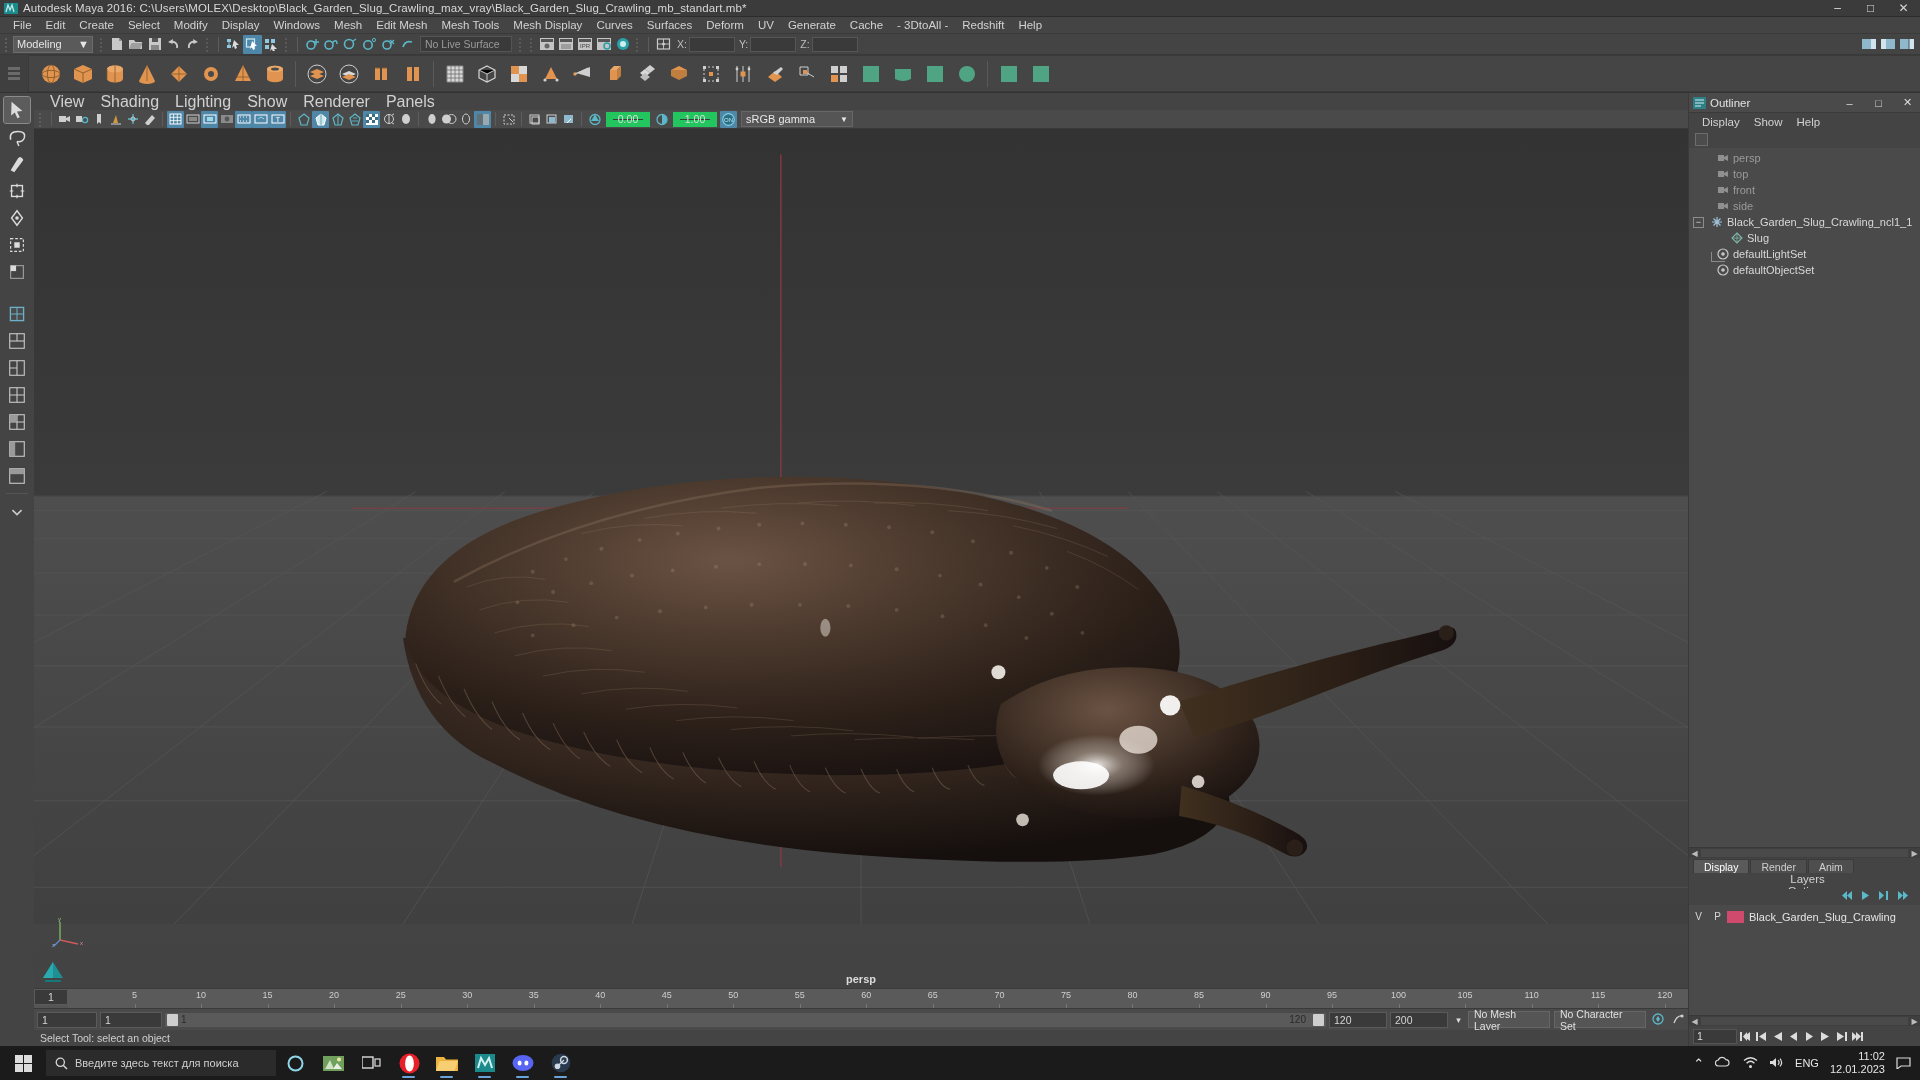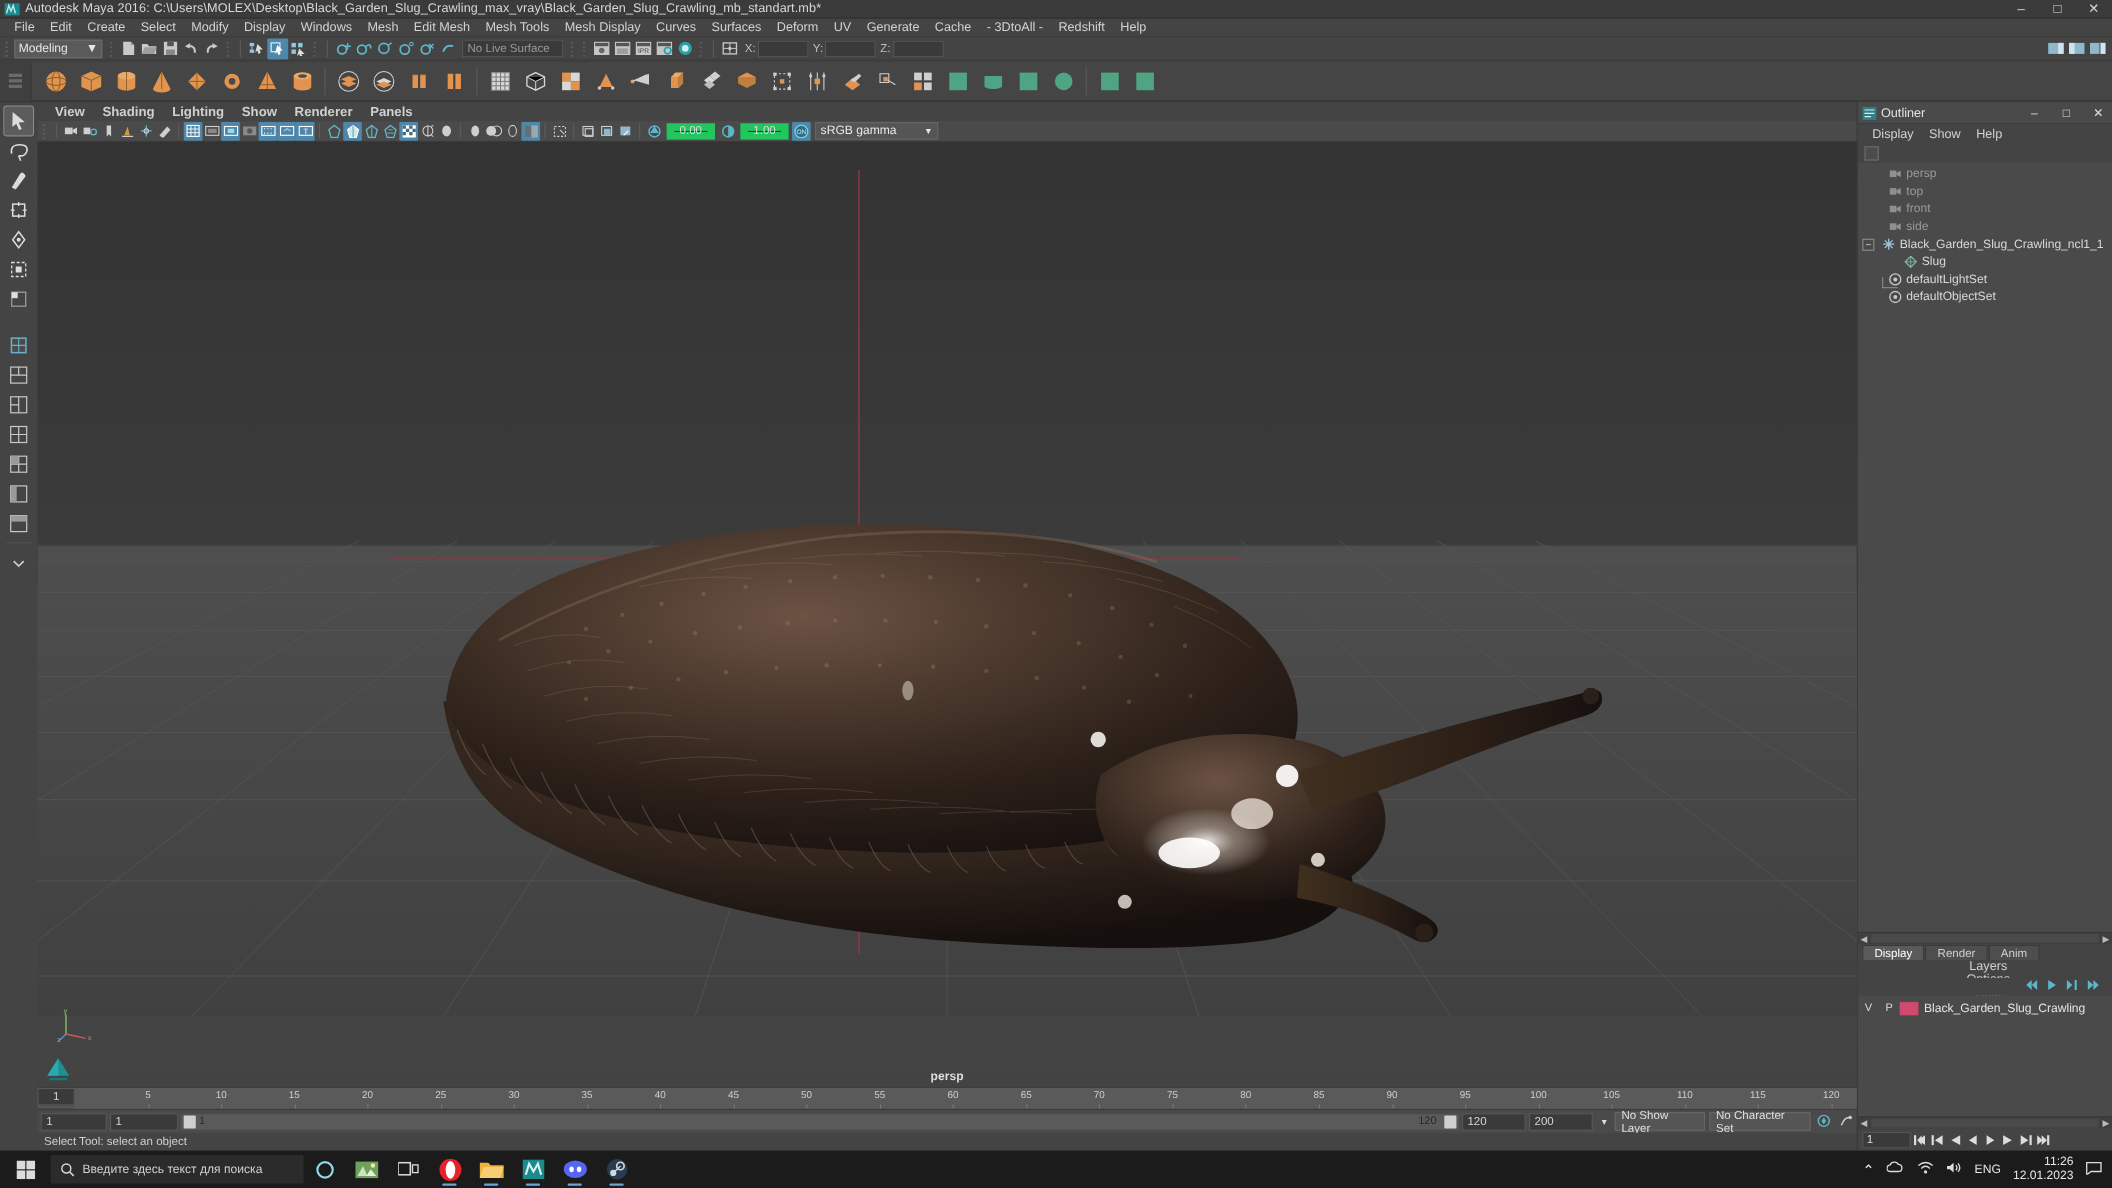--- a/index.html
+++ b/index.html
@@ -71,21 +71,21 @@
   
   .toolbox { width:34px; background:#444; display:flex; flex-direction:column; align-items:center; padding-top:4px; gap:1px; }
   .tb-item { width:26px; height:26px; display:flex; align-items:center; justify-content:center; border-radius:2px;}
   .tb-item.sel { background:#5c5c5c; outline:1px solid #8a8a8a;}
   .tb-gap { height:14px; }
   .tb-sep { width:22px; height:1px; background:#555; margin:3px 0;}
 
   
   .viewcol { flex:1 1 auto; display:flex; flex-direction:column; min-width:0; background:#444;}
   .panelmenu { height:17px; background:#444; display:flex; align-items:center; padding-left:8px; }
-  .panelmenu .pm { padding:0 8px; font-size:12px; color:#d0d0d0; line-height:17px;font-weight:bold;}
+  .panelmenu .pm { padding:0 8px; font-size:16px; color:#d0d0d0; line-height:17px;}
   .viewtoolbar { height:19px; background:#4a4a4a; display:flex; align-items:center; gap:0; padding-left:2px; border-bottom:1px solid #3a3a3a;}
   .vbtn { width:17px; height:17px; display:flex; align-items:center; justify-content:center;}
   .vbtn.on { background:#4e87a8; border-radius:1px;}
   .vfield { width:44px; height:15px; background:#3a3a3a; border:7px solid #22c55e; color:#ddd;
             font-size:10.5px; display:flex; align-items:center; justify-content:center; margin:0 3px;}
   .gammasel { width:112px; height:16px; background:#555; border:1px solid #666; display:flex;
               align-items:center; justify-content:space-between; padding:0 4px; font-size:11px; color:#e8e8e8; margin-left:4px;}
   .vsep { width:1px; height:14px; background:#5d5d5d; margin:0 4px;}
 
   .viewport { flex:1 1 auto; position:relative; overflow:hidden;
@@ -1186,21 +1186,21 @@
           <div class="handle" style="right:2px"></div>
         </div>
         <div class="tfield" style="width:58px;margin-right:3px">
           <span>120</span>
         </div>
         <div class="tfield" style="width:58px;margin-right:3px">
           <span>200</span>
         </div>
         <span class="pbtn">▾</span>
         <div class="animlayer" style="width:82px">
-          <span>No Show Layer</span>
+          <span>No Mesh Layer</span>
         </div>
         <div class="animlayer" style="width:92px">
           <span>No Character Set</span>
         </div>
         <span class="pbtn" style="width:20px">
           <svg width="14" height="13" viewBox="0 0 14 13">
               <circle cx="7" cy="6" r="5" fill="none" stroke="#5bb8c8" stroke-width="1.3"></circle>
               <path d="M7 3 l2 3 -2 3 -2-3z" fill="#5bb8c8"></path>
             </svg>
           </span>
@@ -1520,21 +1520,21 @@
             <circle cx="7.5" cy="10.4" r="1.5" fill="#dcdcdc"></circle>
           </svg></span>
       <span>
         <svg width="15" height="13" viewBox="0 0 15 13">
             <path d="M1 5h2.6L7 2v9L3.6 8H1z" fill="#dcdcdc"></path>
             <path d="M9 4.2 Q11.2 6.5 9 8.8" stroke="#dcdcdc" stroke-width="1.2" fill="none"></path>
             <path d="M11 2.6 Q14.2 6.5 11 10.4" stroke="#dcdcdc" stroke-width="1.2" fill="none"></path>
           </svg></span>
       <span>ENG</span>
       <span class="clock">
-        <span>11:26</span>
+        <span>11:02</span>
         <span>12.01.2023</span>
       </span>
       <span class="notif">
         <svg width="15" height="13" viewBox="0 0 15 13">
             <path d="M1 2h13v8H5l-4 3z" fill="none" stroke="#dcdcdc" stroke-width="1.2"></path>
           </svg></span>
     </div>
   </div>
 </div>
 

